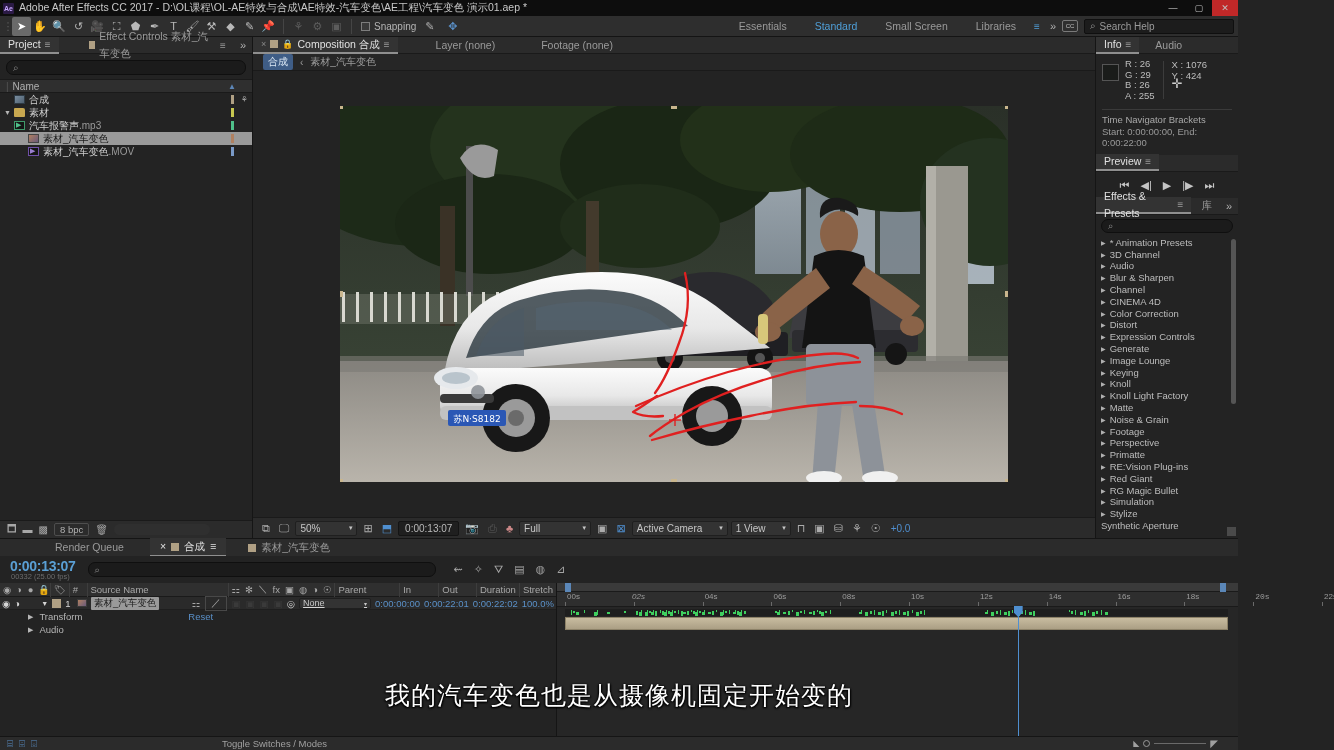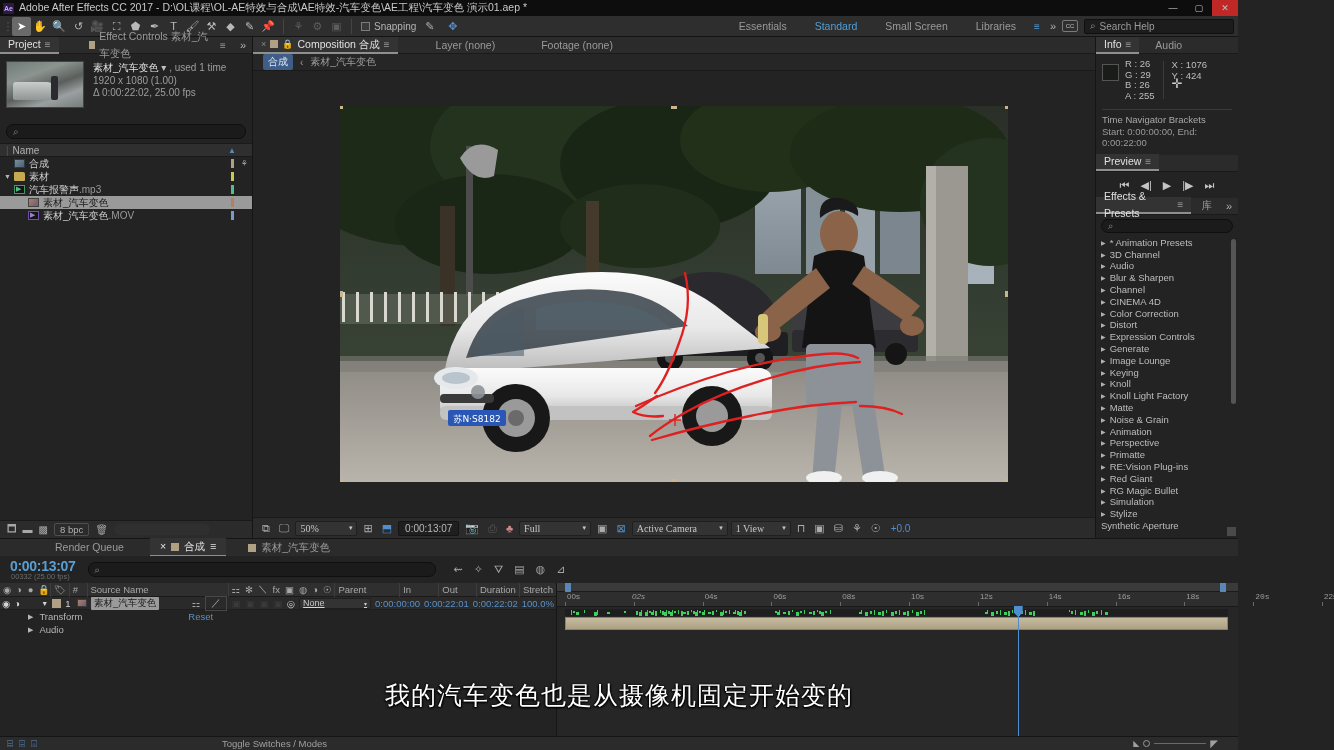--- a/index.html
+++ b/index.html
@@ -171,21 +171,21 @@
   .vf-handle { position: absolute; width: 6px; height: 6px; background: #c9b68e; }
   .viewer-ctrl {
     height: 21px; background: #2b2b2b; border-top: 1px solid #1a1a1a;
     display: flex; align-items: center; gap: 3px; padding-left: 6px; flex: 0 0 21px;
   }
   .vc-ico { font-size: 11px; color: #acacac; padding: 0 3px; }
   .vc-ico.blue { color: #4f8fd0; }
   .vc-drop {
     height: 15px; background: #333; border: 1px solid #1f1f1f; border-radius: 2px;
     display: flex; align-items: center; justify-content: space-between;
-    padding: 0 4px; font-size: 10px; color: #c6c6c6; gap: 6px; font-family: Liberation Serif, serif;
+    padding: 0 4px; font-size: 10px; color: #c6c6c6; gap: 6px;
   }
   .vc-tc {
     font-size: 10px; color: #b9b9b9; background: #1f1f1f; border: 1px solid #141414;
     padding: 1px 6px; border-radius: 2px;
   }
   .vc-plus { font-size: 10px; color: #4f8fd0; margin-left: 4px; }
 
   
   .right-col {
     width: 143px; flex: 0 0 143px; display: flex; flex-direction: column;
@@ -372,30 +372,20 @@
           <span class="hamb">≡</span>
         </div>
         <div class="ptab" style="margin-left:22px;">
           <span class="tab-swatch"></span>
           <span>Effect Controls 素材_汽车变色</span>
           <span class="hamb">≡</span>
         </div>
         <div class="chevrons" style="margin-left:auto;">»</div>
       </div>
 
-      <div class="proj-preview">
-        <div class="thumb"></div>
-        <div class="proj-meta">
-          <div><span class="name">素材_汽车变色</span>
-            <span style="color:#c0c0c0;">▾</span>
-            <span class="sub">, used 1 time</span></div>
-          <div class="sub">1920 x 1080 (1.00)</div>
-          <div class="sub">Δ 0:00:22:02, 25.00 fps</div>
-        </div>
-      </div>
 
       <div class="proj-search">
         <span>⌕</span>
         <span></span>
       </div>
 
       <div class="proj-head">
         <span style="color:#555;margin-right:4px;">|</span>
         <span>Name</span>
         <span class="sortarrow">▲</span>
@@ -780,21 +770,21 @@
           <div class="fx-row">
             <span class="tri">▶</span>
             <span>Matte</span>
           </div>
           <div class="fx-row">
             <span class="tri">▶</span>
             <span>Noise &amp; Grain</span>
           </div>
           <div class="fx-row">
             <span class="tri">▶</span>
-            <span>Animation</span>
+            <span>Footage</span>
           </div>
           <div class="fx-row">
             <span class="tri">▶</span>
             <span>Perspective</span>
           </div>
           <div class="fx-row">
             <span class="tri">▶</span>
             <span>Primatte</span>
           </div>
           <div class="fx-row">

